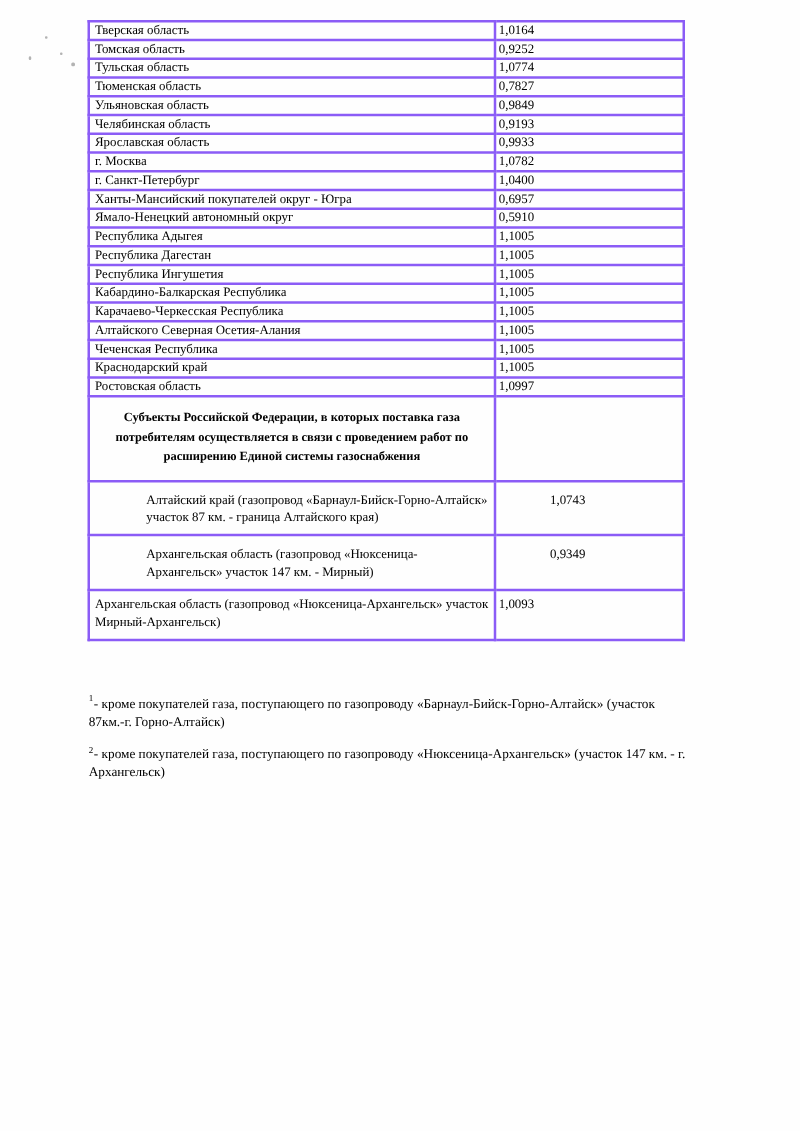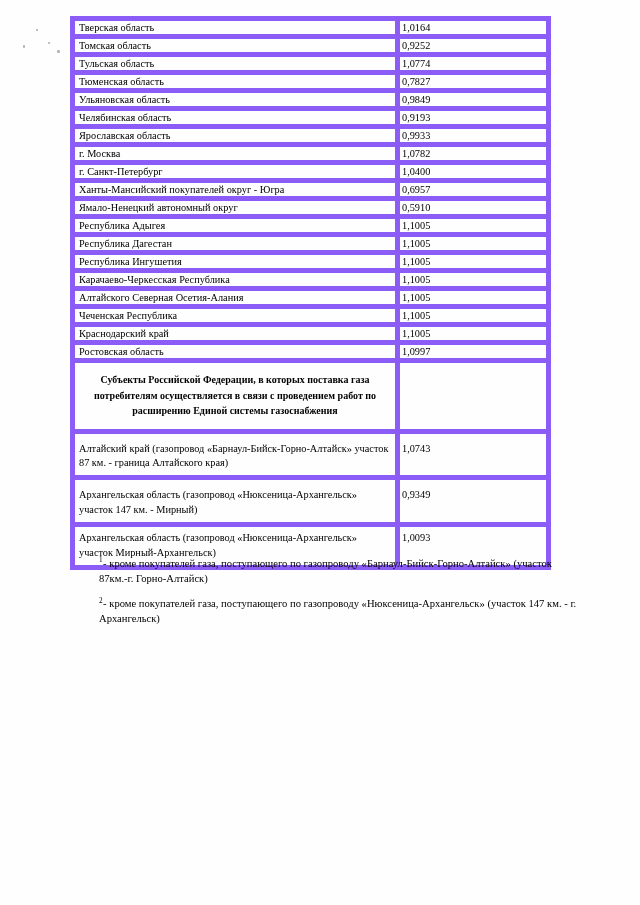--- a/index.html
+++ b/index.html
@@ -38,21 +38,21 @@
     position: absolute;
     left: 70px;
     top: 16px;
     width: 476px;
     border-collapse: collapse;
     table-layout: fixed;
     font-size: 10.3px;
     line-height: 1.26;
   }
   .rate-table td {
-    border: 5px solid #8b5cf6;
+    border: 2px solid #8b5cf6;
     padding: 0;
     vertical-align: top;
   }
   .col-name  { width: 325px; }
   .col-value { width: 151px; }
 
   .cell-name {
     padding: 1px 2px 1px 4px;
     white-space: nowrap;
   }
@@ -84,31 +84,31 @@
   }
   tr.multi .cell-value {
     padding: 4px 5px 4px 2px;
     line-height: 1.45;
     vertical-align: bottom;
   }
   tr.multi.pad .cell-name,
   tr.multi.pad .cell-value {
     padding-top: 8px;
     padding-bottom: 4px;
+    margin-left: 41px;
   }
 
   
   .footnotes {
     position: absolute;
     left: 71px;
     top: 556px;
     width: 482px;
     font-size: 10.6px;
     line-height: 1.42;
-    margin-left: 28px;
   }
   .footnote {
     margin-bottom: 10px;
     text-indent: 0;
   }
   .footnote sup {
     font-size: 7.2px;
     vertical-align: super;
     line-height: 0;
     margin-right: .5px;
@@ -231,20 +231,28 @@
         <td>
             <div class="cell-name">Республика Дагестан</div>
           </td>
         <td>
             <div class="cell-value">1,1005</div>
           </td>
       </tr>
       <tr class="simple">
         <td>
             <div class="cell-name">Республика Ингушетия</div>
+          </td>
+        <td>
+            <div class="cell-value">1,1005</div>
+          </td>
+      </tr>
+      <tr class="simple">
+        <td>
+            <div class="cell-name">Кабардино-Балкарская Республика</div>
           </td>
         <td>
             <div class="cell-value">1,1005</div>
           </td>
       </tr>
       <tr class="simple">
         <td>
             <div class="cell-name">Карачаево-Черкесская Республика</div>
           </td>
         <td>

